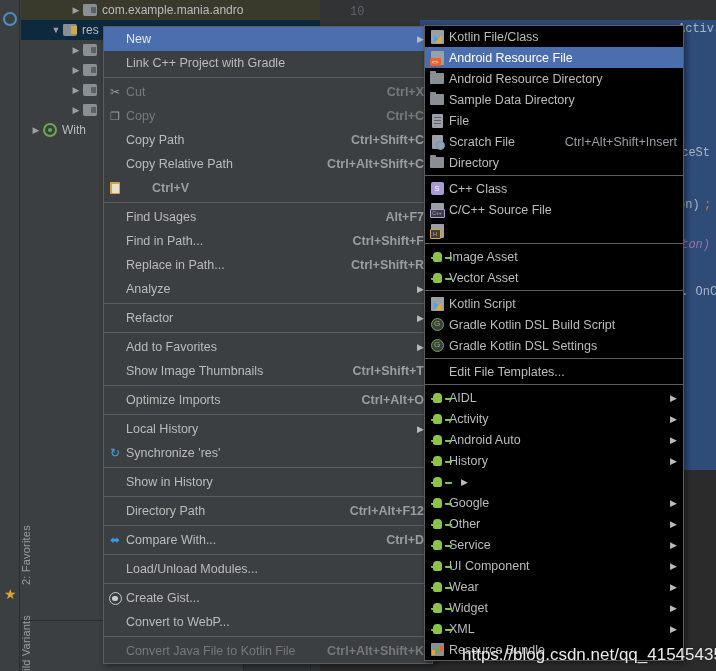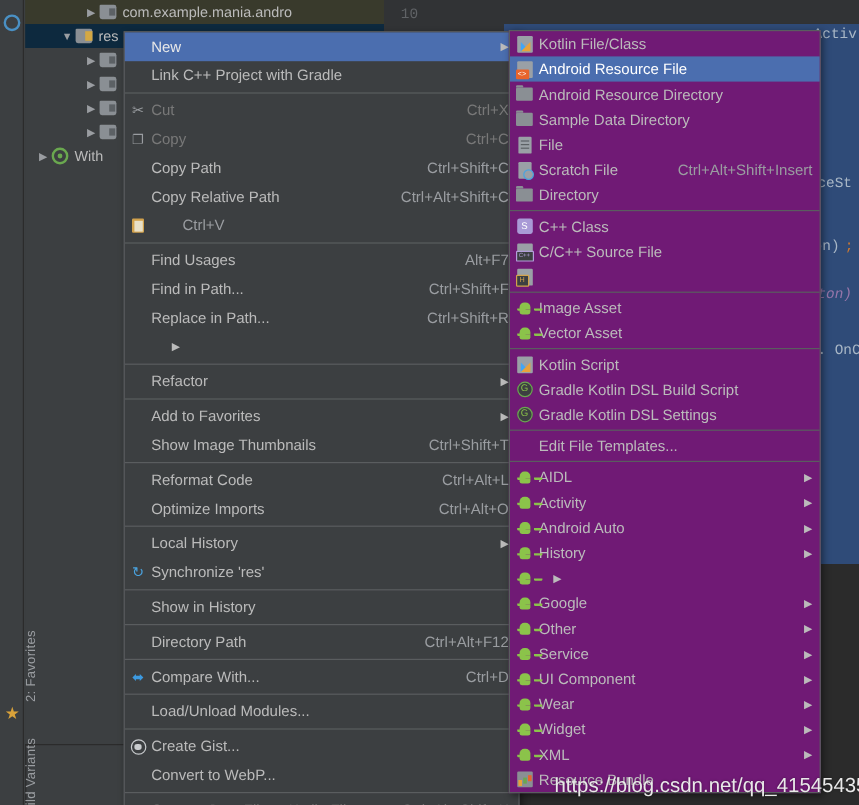--- a/index.html
+++ b/index.html
@@ -157,36 +157,37 @@
   .ctx-ic {
     width: 22px; flex: 0 0 22px;
     display: flex; align-items: center; justify-content: center;
     font-size: 11px;
   }
   .ctx-label { flex: 1 1 auto; }
   .ctx-short {
     margin-left: 26px;
     color: #9a9da1;
     font-size: 12.5px;
+    font-weight: bold;
   }
   .ctx-item.disabled .ctx-short { color: #787878; }
   .ctx-arrow {
     margin-left: 14px;
     width: 10px; text-align: right;
     color: #bbbbbb; font-size: 9px;
   }
   .ctx-sep {
     height: 1px; margin: 2px 0;
     background: #5a5d5f;
   }
 
   
   .sub-menu {
     position: absolute;
-    background: #701a75;
+    background: #000000;
     border: 1px solid #5a5d5f;
     box-shadow: 2px 2px 6px rgba(0,0,0,.45);
   }
   .sub-item {
     height: 21px;
     display: flex; align-items: center;
     font-size: 12.5px;
     color: #bbbbbb;
     white-space: nowrap;
     padding-right: 6px;
@@ -352,21 +353,21 @@
   <div id="code-layer">
       <div class="code-line" style="left: 678px; top: 22px;">Activ</div>
       <div class="code-line" style="left: 674px; top: 146px;">nceSt</div>
       <div class="code-line" style="left: 678px; top: 198px;">on)</div>
       <div class="code-line punct" style="left: 704px; top: 198px;">;</div>
       <div class="code-line ital" style="left: 674px; top: 238px;">tton)</div>
       <div class="code-line" style="left: 674px; top: 285px;">v. OnC</div>
     </div>
 
   <div style="position:absolute;left:320px;top:0;width:100px;height:40px;background:#313335;">
-    <span style="position:absolute;left:14px;top:5px;color:#606366;font-size:12px;font-family:'Liberation Mono',monospace;">10</span>
+    <span style="position:absolute;left:30px;top:5px;color:#606366;font-size:12px;font-family:'Liberation Mono',monospace;">10</span>
   </div>
 
   <div class="project-panel">
     <div id="tree-layer">
         <div class="tree-row hl-olive" style="top: 0px; padding-left: 48px;">
           <span class="arrow">▶</span>
           <span class="folder-ic"></span>
           <span>com.example.mania.andro</span>
         </div>
         <div class="tree-row hl-sel" style="top: 20px; padding-left: 28px;">
@@ -465,20 +466,21 @@
         <span class="ctx-label">Find in Path...</span>
         <span class="ctx-short">Ctrl+Shift+F</span>
       </div>
       <div class="ctx-item">
         <span class="ctx-ic"></span>
         <span class="ctx-label">Replace in Path...</span>
         <span class="ctx-short">Ctrl+Shift+R</span>
       </div>
       <div class="ctx-item">
         <span class="ctx-ic"></span>
+        <span class="ctx-label">Analyze</span>
         <span class="ctx-arrow">▶</span>
       </div>
       <div class="ctx-sep"></div>
       <div class="ctx-item">
         <span class="ctx-ic"></span>
         <span class="ctx-label">Refactor</span>
         <span class="ctx-arrow">▶</span>
       </div>
       <div class="ctx-sep"></div>
       <div class="ctx-item">
@@ -487,25 +489,20 @@
         <span class="ctx-arrow">▶</span>
       </div>
       <div class="ctx-item">
         <span class="ctx-ic"></span>
         <span class="ctx-label">Show Image Thumbnails</span>
         <span class="ctx-short">Ctrl+Shift+T</span>
       </div>
       <div class="ctx-sep"></div>
       <div class="ctx-item">
         <span class="ctx-ic"></span>
-        <span class="ctx-label">Reformat Code</span>
-        <span class="ctx-short">Ctrl+Alt+L</span>
-      </div>
-      <div class="ctx-item">
-        <span class="ctx-ic"></span>
         <span class="ctx-label">Optimize Imports</span>
         <span class="ctx-short">Ctrl+Alt+O</span>
       </div>
       <div class="ctx-sep"></div>
       <div class="ctx-item">
         <span class="ctx-ic"></span>
         <span class="ctx-label">Local History</span>
         <span class="ctx-arrow">▶</span>
       </div>
       <div class="ctx-item">

